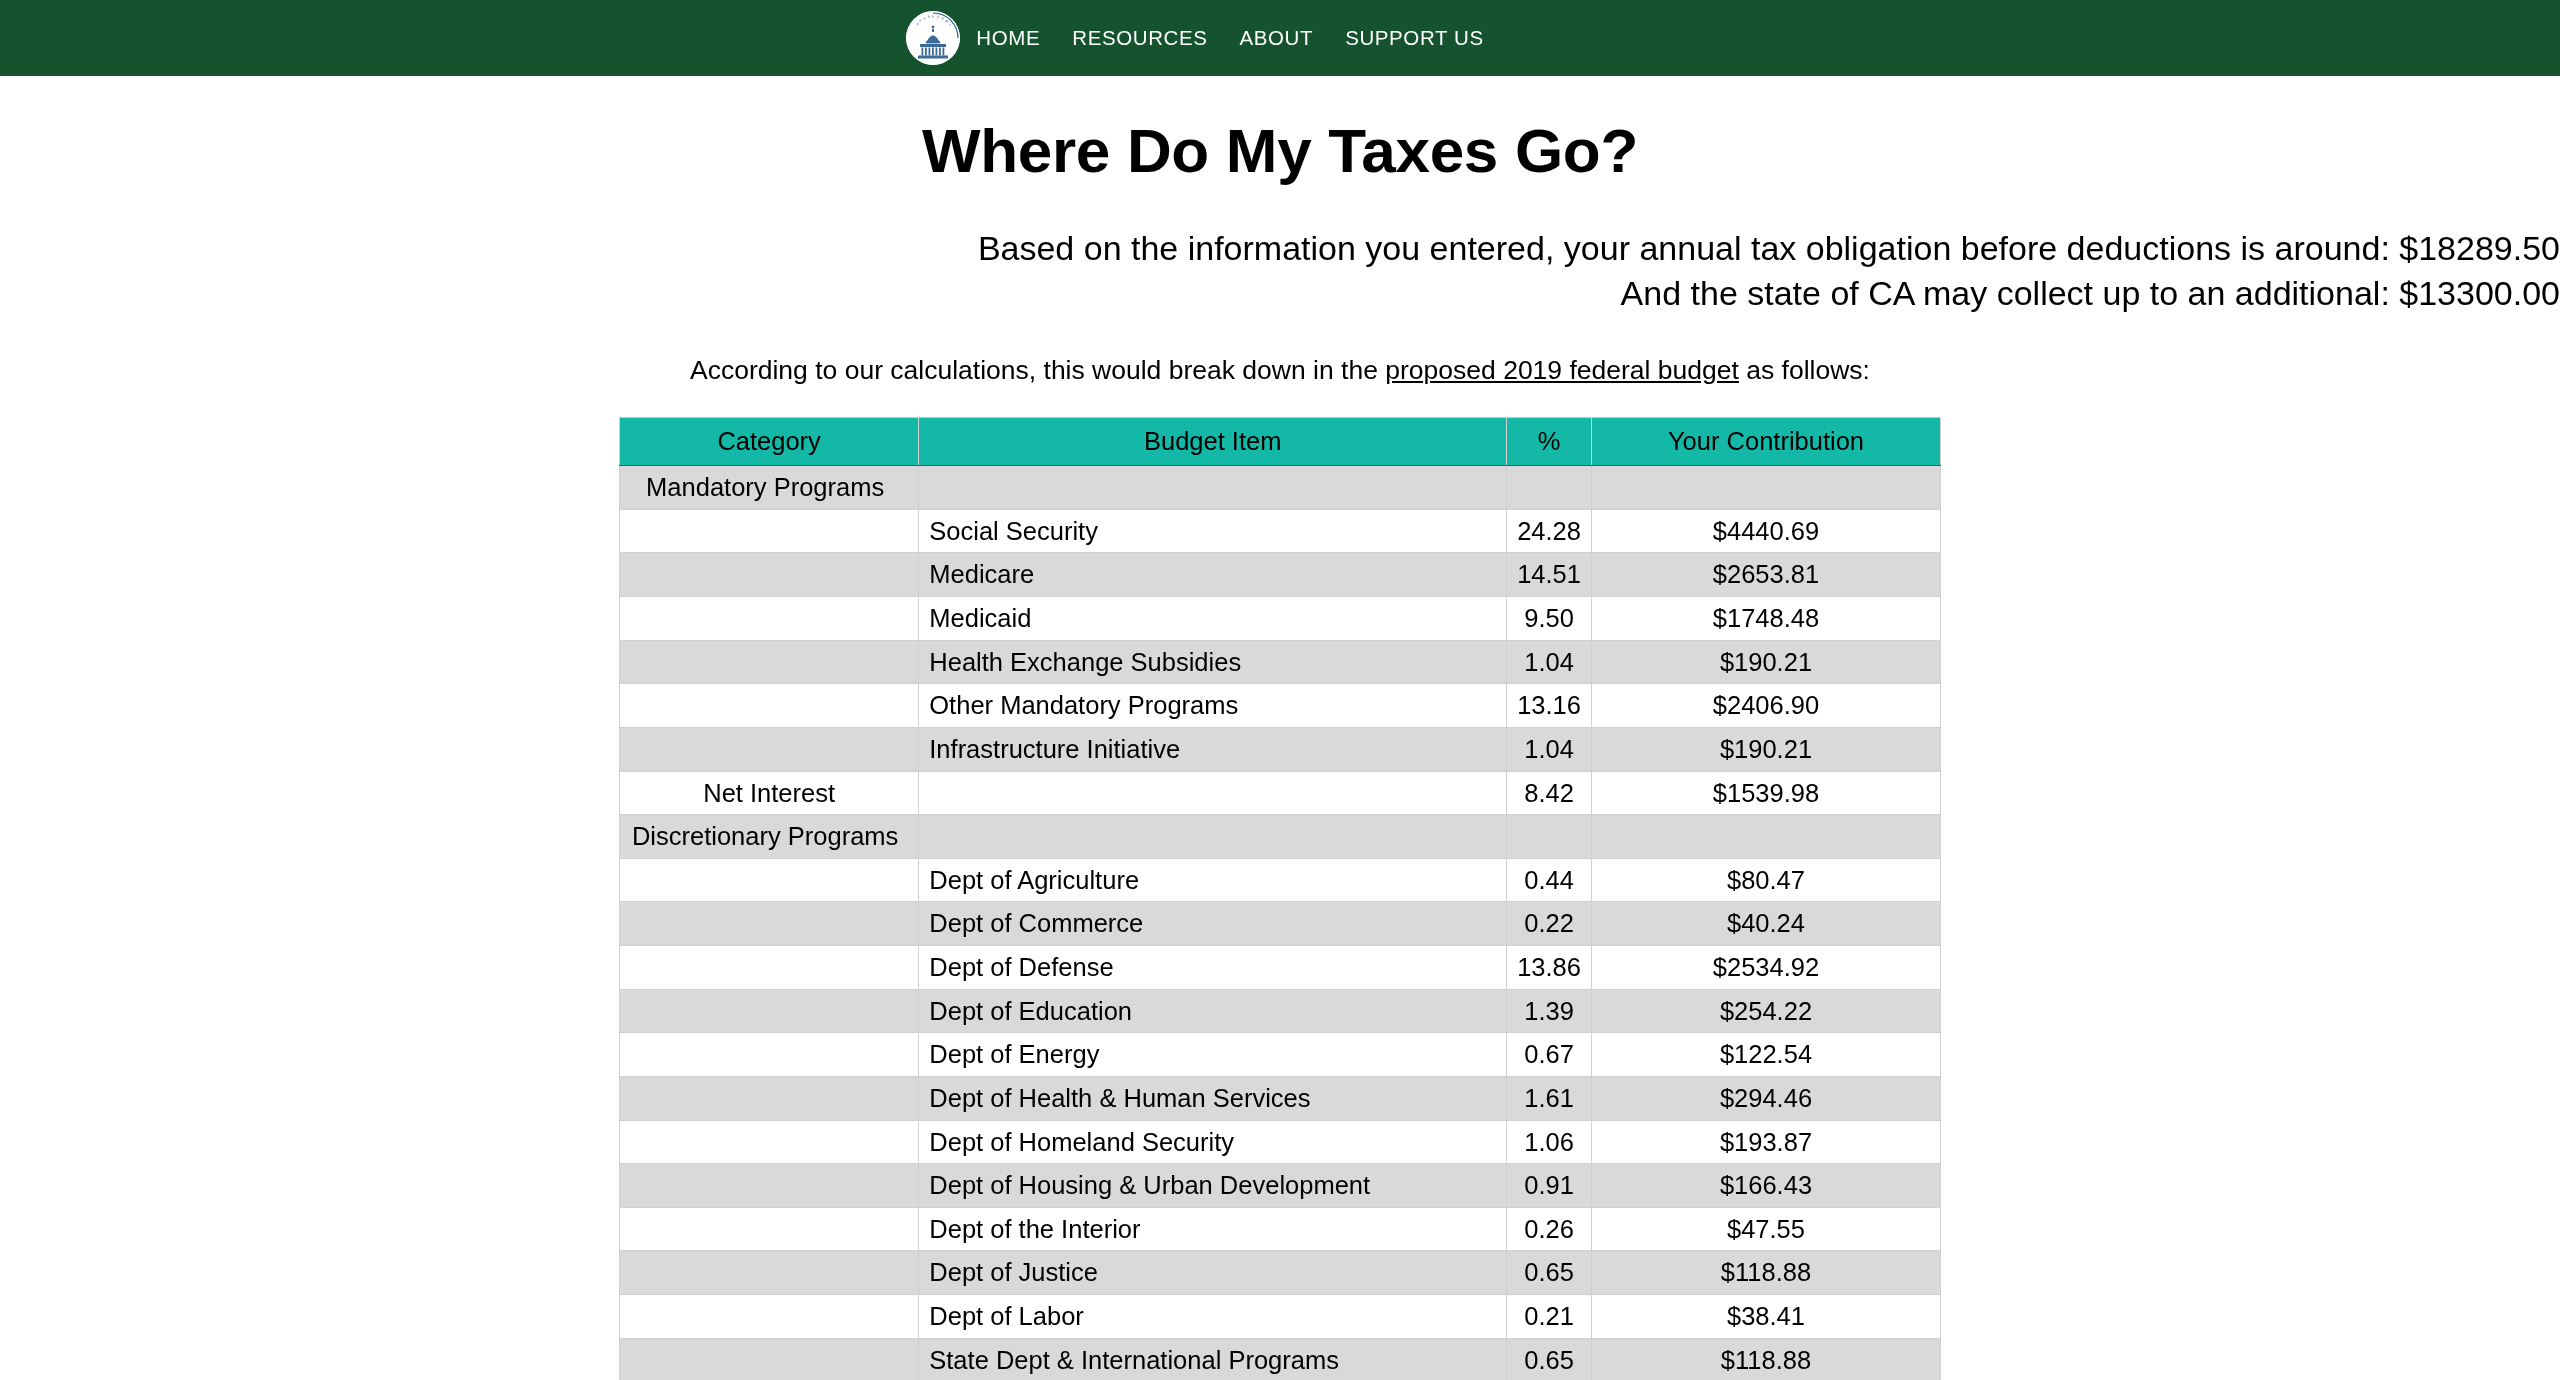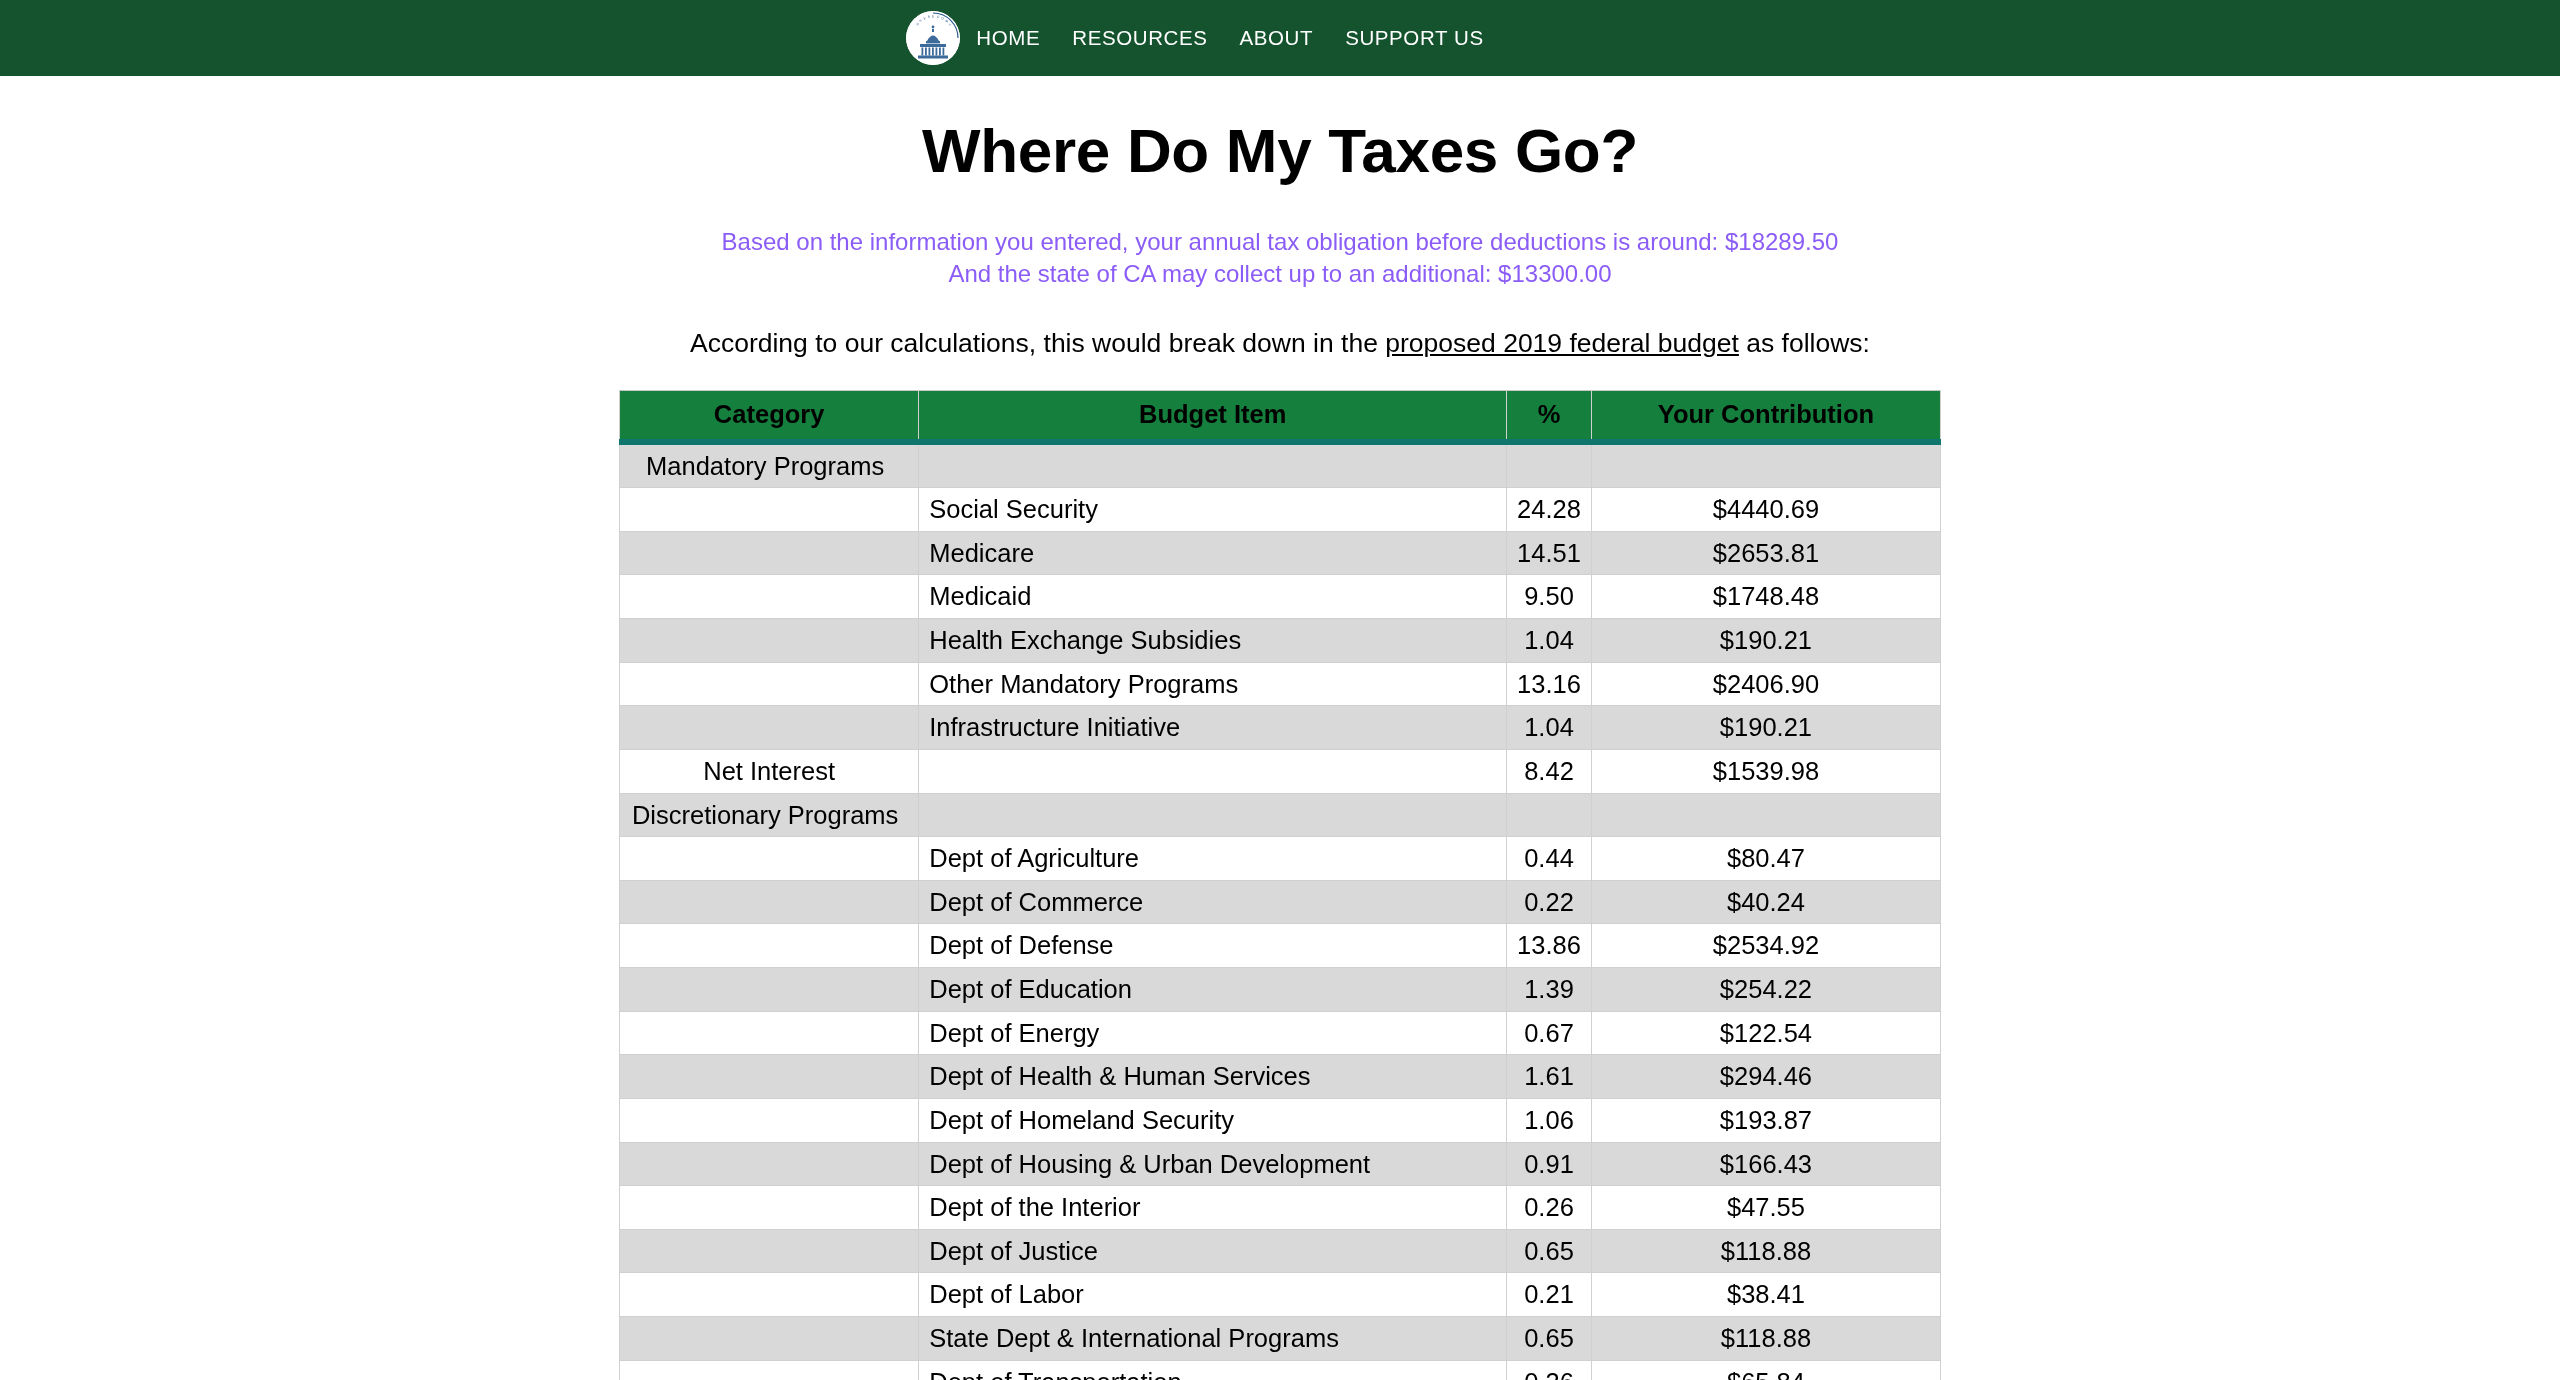--- a/index.html
+++ b/index.html
@@ -56,23 +56,24 @@
   .page-title {
     font-size: 62px;
     font-weight: bold;
     color: #000000;
     margin: 0;
     letter-spacing: -0.3px;
     line-height: 1.18;
   }
   .summary {
     margin-top: 39px;
-    font-size: 24px;
-    color: #8b5cf6;
+    font-size: 34px;
+    color: #000000;
     line-height: 1.33;
+    text-align: right;
   }
   .summary .line { display: block; }
 
   .breakdown-line {
     margin-top: 38px;
     font-size: 26.5px;
     color: #000000;
   }
   .breakdown-line a {
     color: #000000;
@@ -94,25 +95,25 @@
     background: #ffffff;
   }
   table.budget th,
   table.budget td {
     border: 1px solid #d0d0d0;
     padding: 5px 10px;
     line-height: 1.28;
     height: 36px;
   }
   table.budget thead th {
-    font-weight: bold;
+    font-weight: normal;
     text-align: center;
-    background: #15803d;
+    background: #14b8a6;
     border-top: 1px solid #c8c8c8;
-    border-bottom: 6px solid #0f766e;
+    border-bottom: 1px solid #0f766e;
     padding-top: 7px;
     padding-bottom: 8px;
   }
   
   .col-category    { width: 300px; }
   .col-item        { width: 590px; }
   .col-pct         { width: 82px; }
   .col-contrib     { width: 350px; }
 
   td.cat    { text-align: center; }

